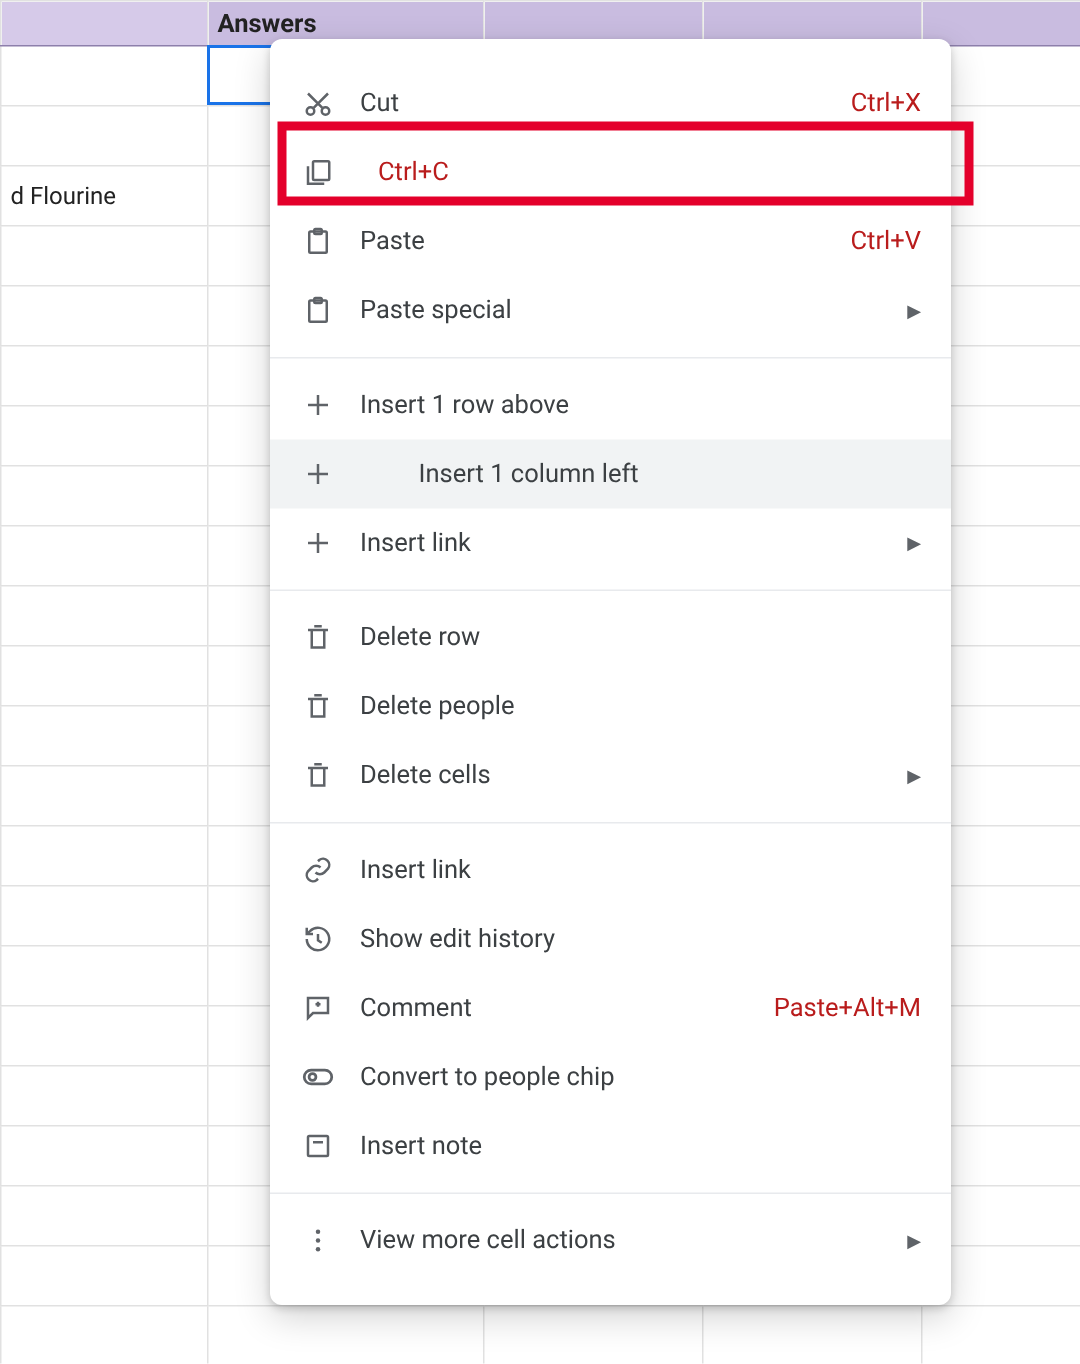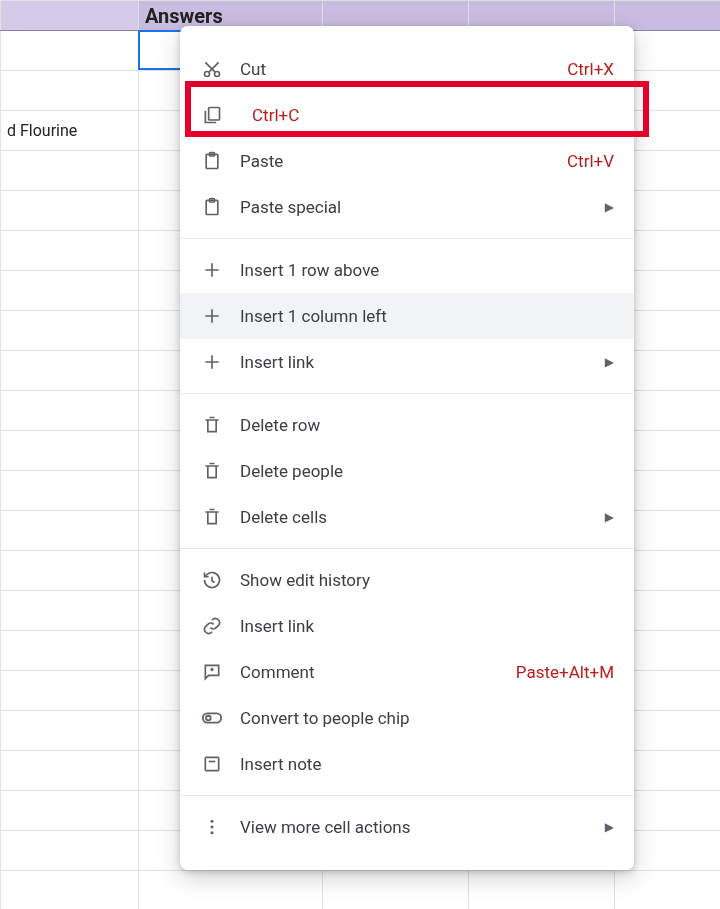--- a/index.html
+++ b/index.html
@@ -39,21 +39,21 @@
     .col-b { width: 184px; }
     .col-c { width: 146px; }
     .col-d { width: 146px; }
     .col-e { width: 146px; }
 
     .hdr-row td, .hdr-row th {
       background: #c9bce0;
       border-bottom: 1px solid #8d7fab;
       font-weight: 700;
       height: 30px;
-      font-size: 20px;
+      font-size: 17px;
     }
     .hdr-row td:first-child { background: #d6cae9; }
 
     .sel-cell {
       position: absolute;
       top: 30px; left: 138px;
       width: 184px; height: 40px;
       border: 2px solid #1a73e8;
       pointer-events: none;
     }
@@ -78,21 +78,21 @@
       color: #3c4043;
     }
     .menu-item {
       display: flex;
       align-items: center;
       height: 46px;
       padding: 0 20px;
       cursor: default;
       position: relative;
     }
-    .menu-item.highlight { background: #f1f3f4; }
+    .menu-item.highlight { background: #f1f3f4; gap: 39px; }
 
     .menu-item .icon {
       width: 24px; height: 24px;
       margin-right: 16px;
       display: inline-flex;
       align-items: center;
       justify-content: center;
       color: #5f6368;
       flex: 0 0 24px;
     }
@@ -407,34 +407,34 @@
     </span>
     <span class="lbl">Delete cells</span>
     <span class="arrow">▶</span>
   </div>
 
   <div class="divider"></div>
 
   <div class="menu-item">
     <span class="icon">
       <svg width="20" height="20" viewBox="0 0 24 24" fill="none" stroke="#5f6368" stroke-width="2">
+          <path d="M10 14a5 5 0 0 0 7 0l3-3a5 5 0 0 0-7-7l-1 1M14 10a5 5 0 0 0-7 0l-3 3a5 5 0 0 0 7 7l1-1"></path>
+        </svg>
+    </span>
+    <span class="lbl">Insert link</span>
+  </div>
+
+  <div class="menu-item">
+    <span class="icon">
+      <svg width="20" height="20" viewBox="0 0 24 24" fill="none" stroke="#5f6368" stroke-width="2">
           <path d="M3 12a9 9 0 1 0 2.6-6.3L3 8"></path>
           <path d="M3 3v5h5M12 8v5l3 2"></path>
         </svg>
     </span>
     <span class="lbl">Show edit history</span>
-  </div>
-
-  <div class="menu-item">
-    <span class="icon">
-      <svg width="20" height="20" viewBox="0 0 24 24" fill="none" stroke="#5f6368" stroke-width="2">
-          <path d="M10 14a5 5 0 0 0 7 0l3-3a5 5 0 0 0-7-7l-1 1M14 10a5 5 0 0 0-7 0l-3 3a5 5 0 0 0 7 7l1-1"></path>
-        </svg>
-    </span>
-    <span class="lbl">Insert link</span>
   </div>
 
   <div class="menu-item">
     <span class="icon">
       <svg width="20" height="20" viewBox="0 0 24 24" fill="none" stroke="#5f6368" stroke-width="2">
           <path d="M4 4h16v12H8l-4 4z"></path>
           <path d="M12 7v4M10 9h4"></path>
         </svg>
     </span>
     <span class="lbl">Comment</span>

